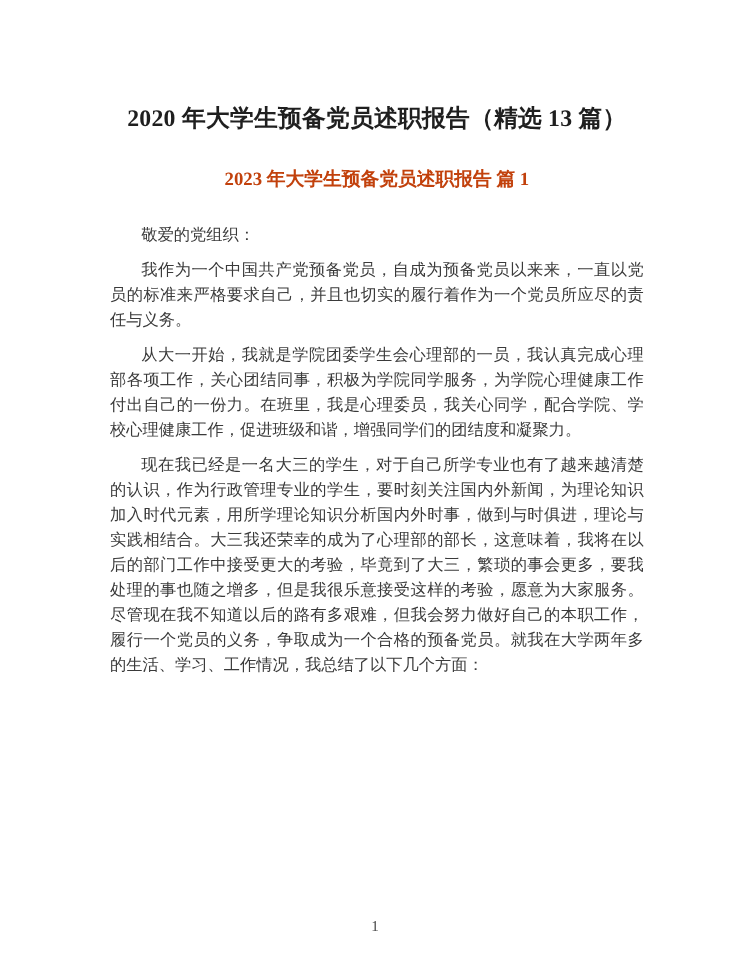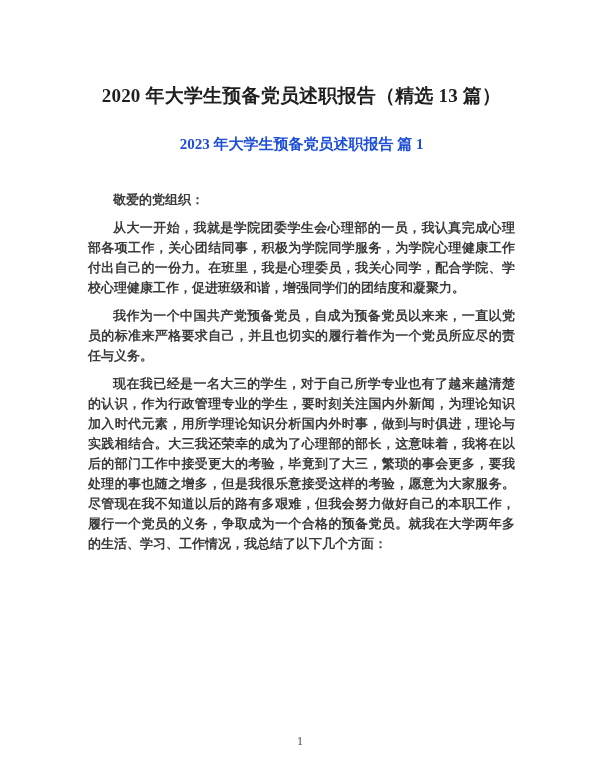--- a/index.html
+++ b/index.html
@@ -28,27 +28,26 @@
       color: #1f1f1f;
       letter-spacing: 0.2px;
       white-space: nowrap;
     }
     .doc-subtitle {
       margin: 26px 0 0 0;
       font-size: 15px;
       line-height: 20px;
       font-weight: bold;
       text-align: center;
-      color: #1d4ed8;
+      color: #c2410c;
     }
     .doc-body {
-      margin-top: 36px;
+      margin-top: 24px;
       font-size: 13px;
       line-height: 20px;
-      font-weight: bold;
     }
     .greeting {
       margin: 0;
       text-indent: 25px;
     }
     .para {
       margin: 8px 0 0 0;
       text-indent: 25px;
       text-align: justify;
     }
@@ -69,23 +68,23 @@
 <div class="page">
 
   <h1 class="doc-title">2020 年大学生预备党员述职报告（精选 13 篇）</h1>
 
   <h2 class="doc-subtitle">2023 年大学生预备党员述职报告 篇 1</h2>
 
   <div class="doc-body">
 
     <p class="greeting">敬爱的党组织：</p>
 
+    <p class="para">我作为一个中国共产党预备党员，自成为预备党员以来来，一直以党员的标准来严格要求自己，并且也切实的履行着作为一个党员所应尽的责任与义务。</p>
+
     <p class="para">从大一开始，我就是学院团委学生会心理部的一员，我认真完成心理部各项工作，关心团结同事，积极为学院同学服务，为学院心理健康工作付出自己的一份力。在班里，我是心理委员，我关心同学，配合学院、学校心理健康工作，促进班级和谐，增强同学们的团结度和凝聚力。</p>
-
-    <p class="para">我作为一个中国共产党预备党员，自成为预备党员以来来，一直以党员的标准来严格要求自己，并且也切实的履行着作为一个党员所应尽的责任与义务。</p>
 
 
     <p class="para">现在我已经是一名大三的学生，对于自己所学专业也有了越来越清楚的认识，作为行政管理专业的学生，要时刻关注国内外新闻，为理论知识加入时代元素，用所学理论知识分析国内外时事，做到与时俱进，理论与实践相结合。大三我还荣幸的成为了心理部的部长，这意味着，我将在以后的部门工作中接受更大的考验，毕竟到了大三，繁琐的事会更多，要我处理的事也随之增多，但是我很乐意接受这样的考验，愿意为大家服务。尽管现在我不知道以后的路有多艰难，但我会努力做好自己的本职工作，履行一个党员的义务，争取成为一个合格的预备党员。就我在大学两年多的生活、学习、工作情况，我总结了以下几个方面：</p>
 
 
   </div>
 
   <div class="page-number">1</div>
 
 </div>

